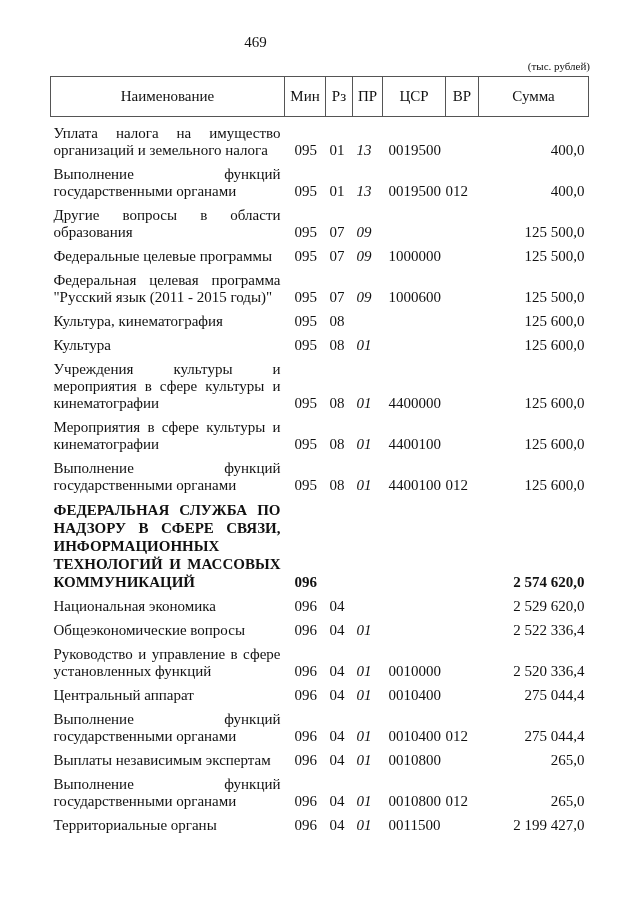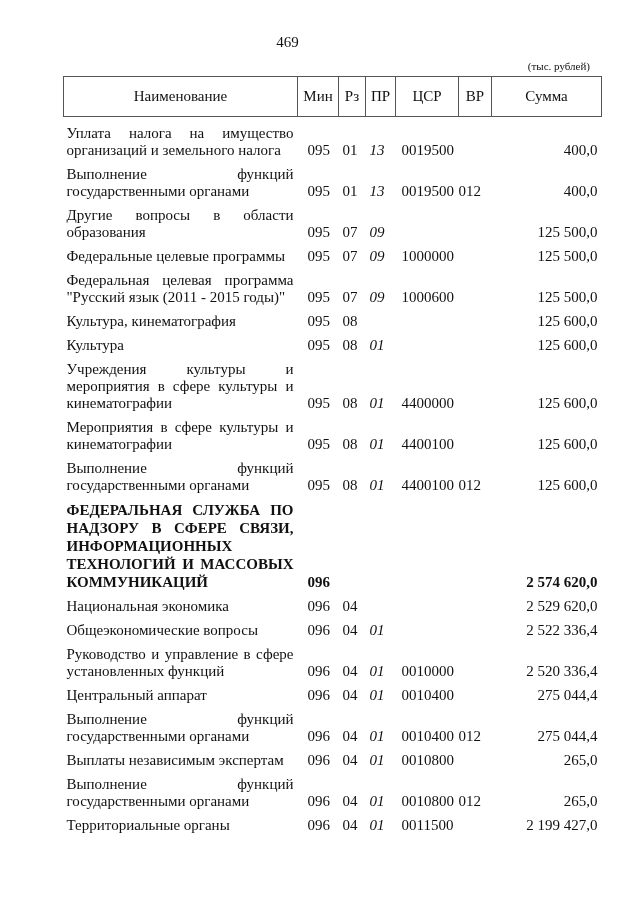--- a/index.html
+++ b/index.html
@@ -16,32 +16,31 @@
       color: #111;
       font-size: 15px;
     }
     .page-number {
       position: absolute;
       top: 34px;
       left: 0;
       width: 511px;
       text-align: center;
       font-size: 15px;
-      padding-left: 32px;
     }
     .units {
       position: absolute;
       top: 60px;
       right: 50px;
       font-size: 11px;
     }
     table.budget {
       position: absolute;
       top: 76px;
-      left: 63px;
+      left: 50px;
       width: 538px;
       border-collapse: collapse;
       table-layout: fixed;
     }
     table.budget col.c-name { width: 234px; }
     table.budget col.c-min  { width: 41px; }
     table.budget col.c-rz   { width: 27px; }
     table.budget col.c-pr   { width: 30px; }
     table.budget col.c-csr  { width: 63px; }
     table.budget col.c-vr   { width: 33px; }

